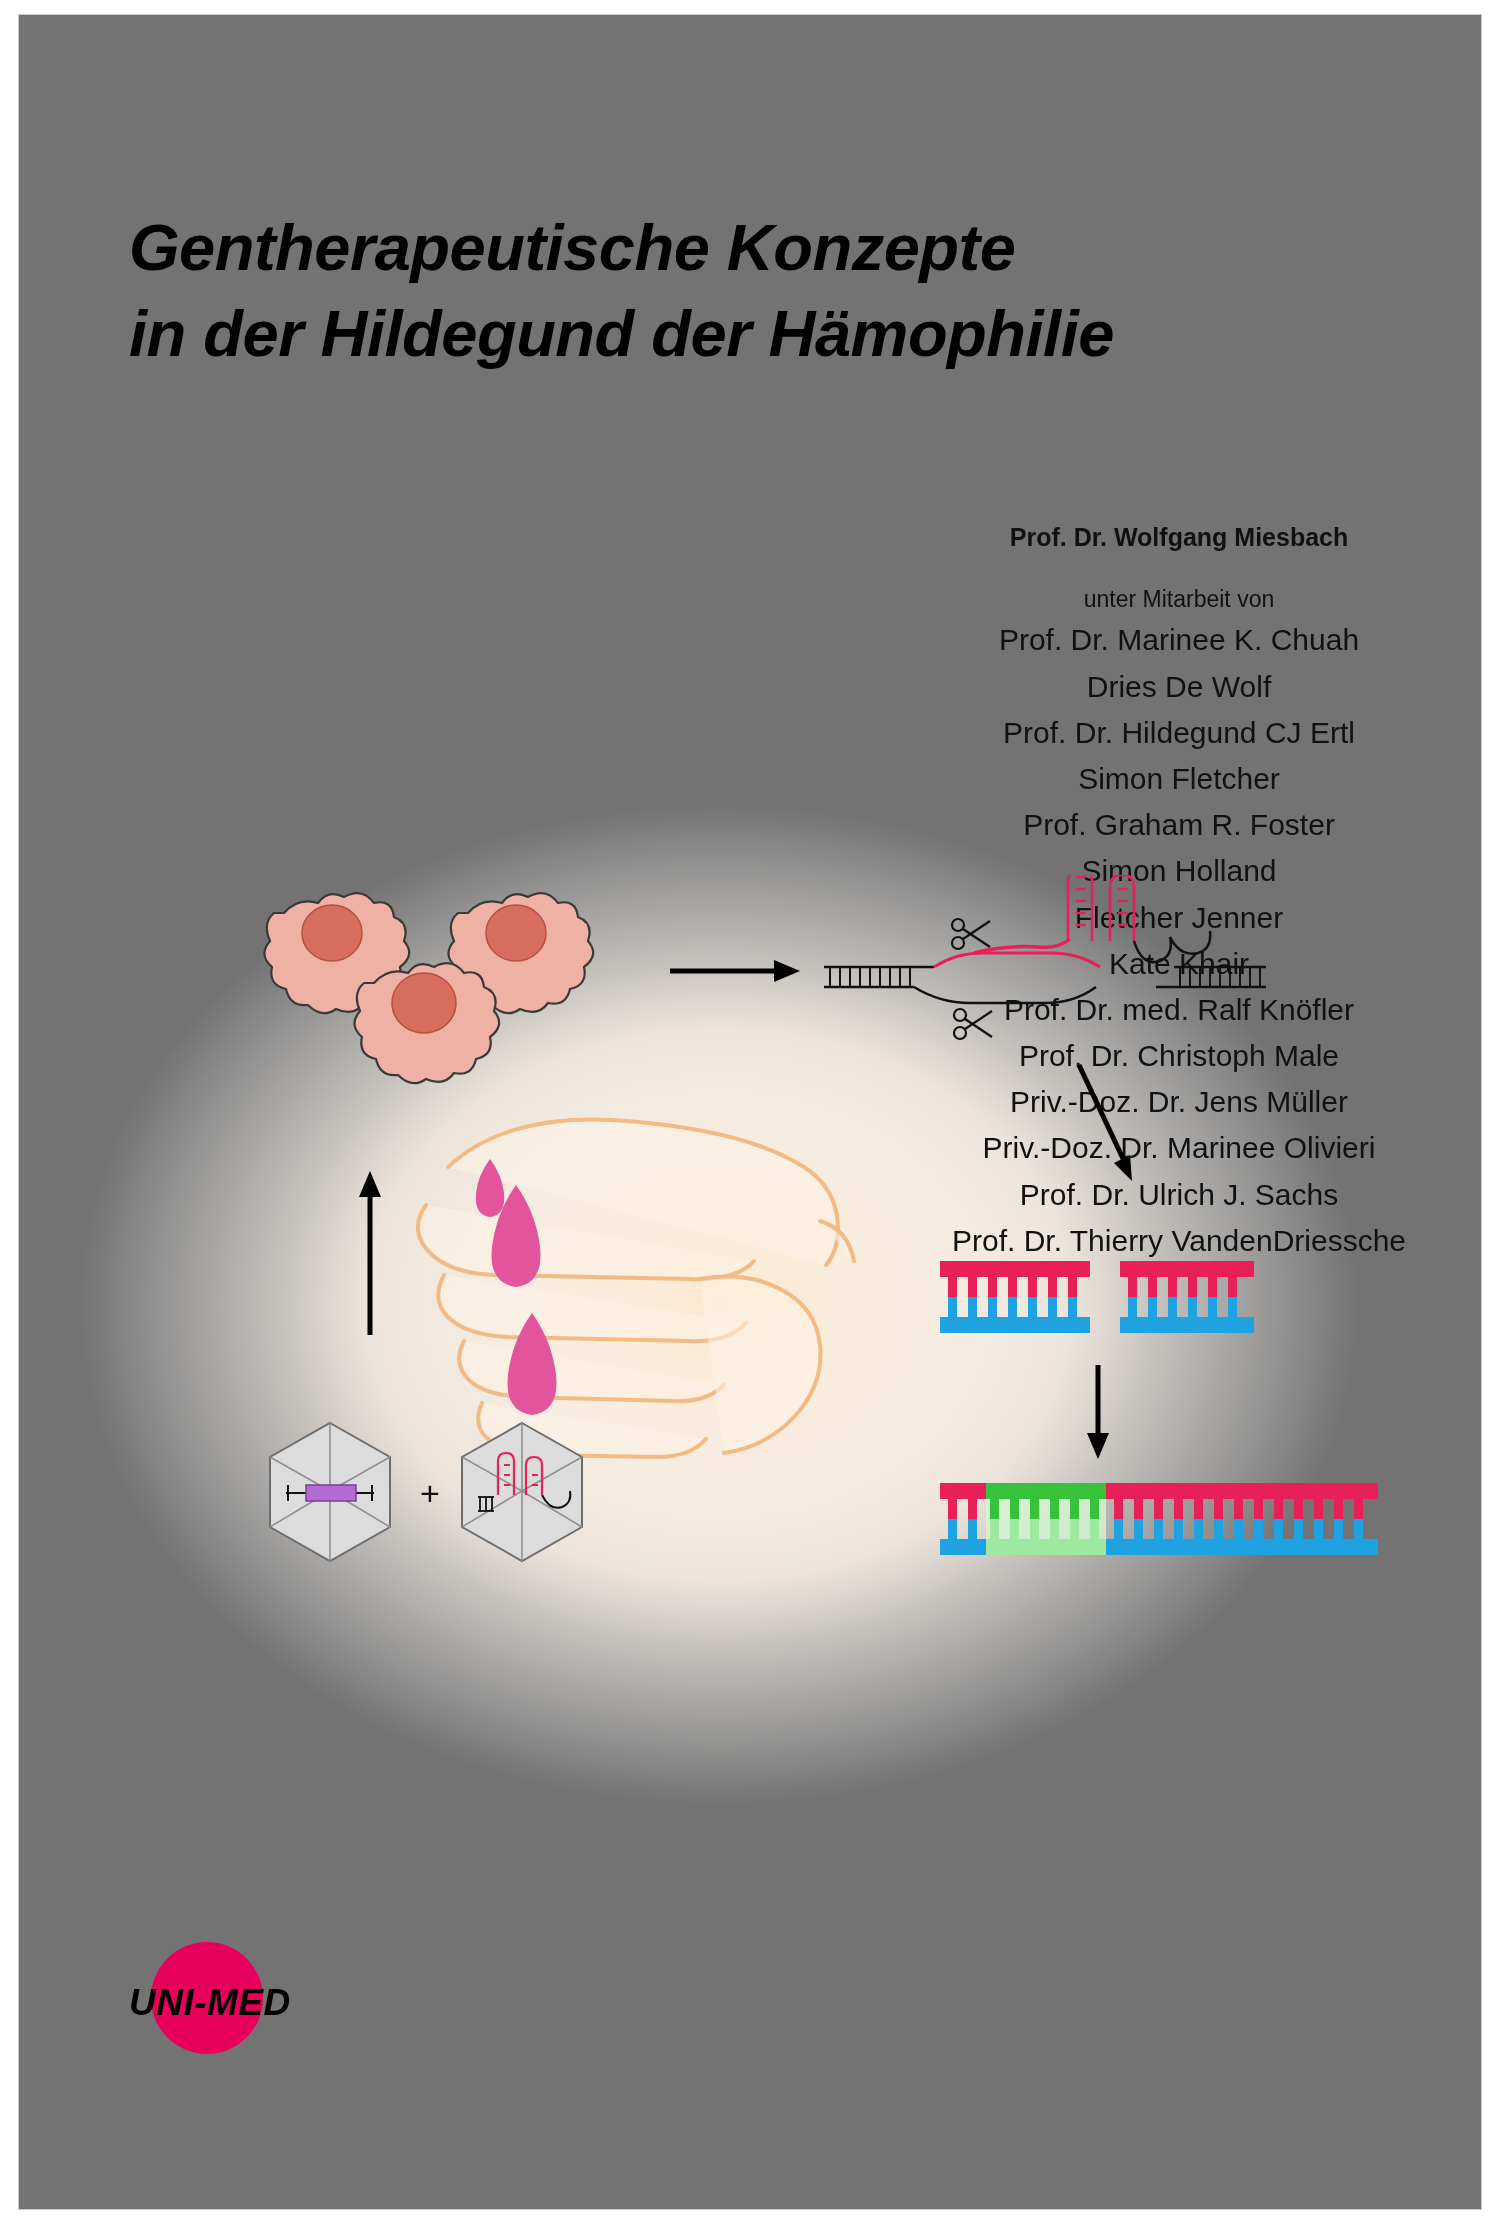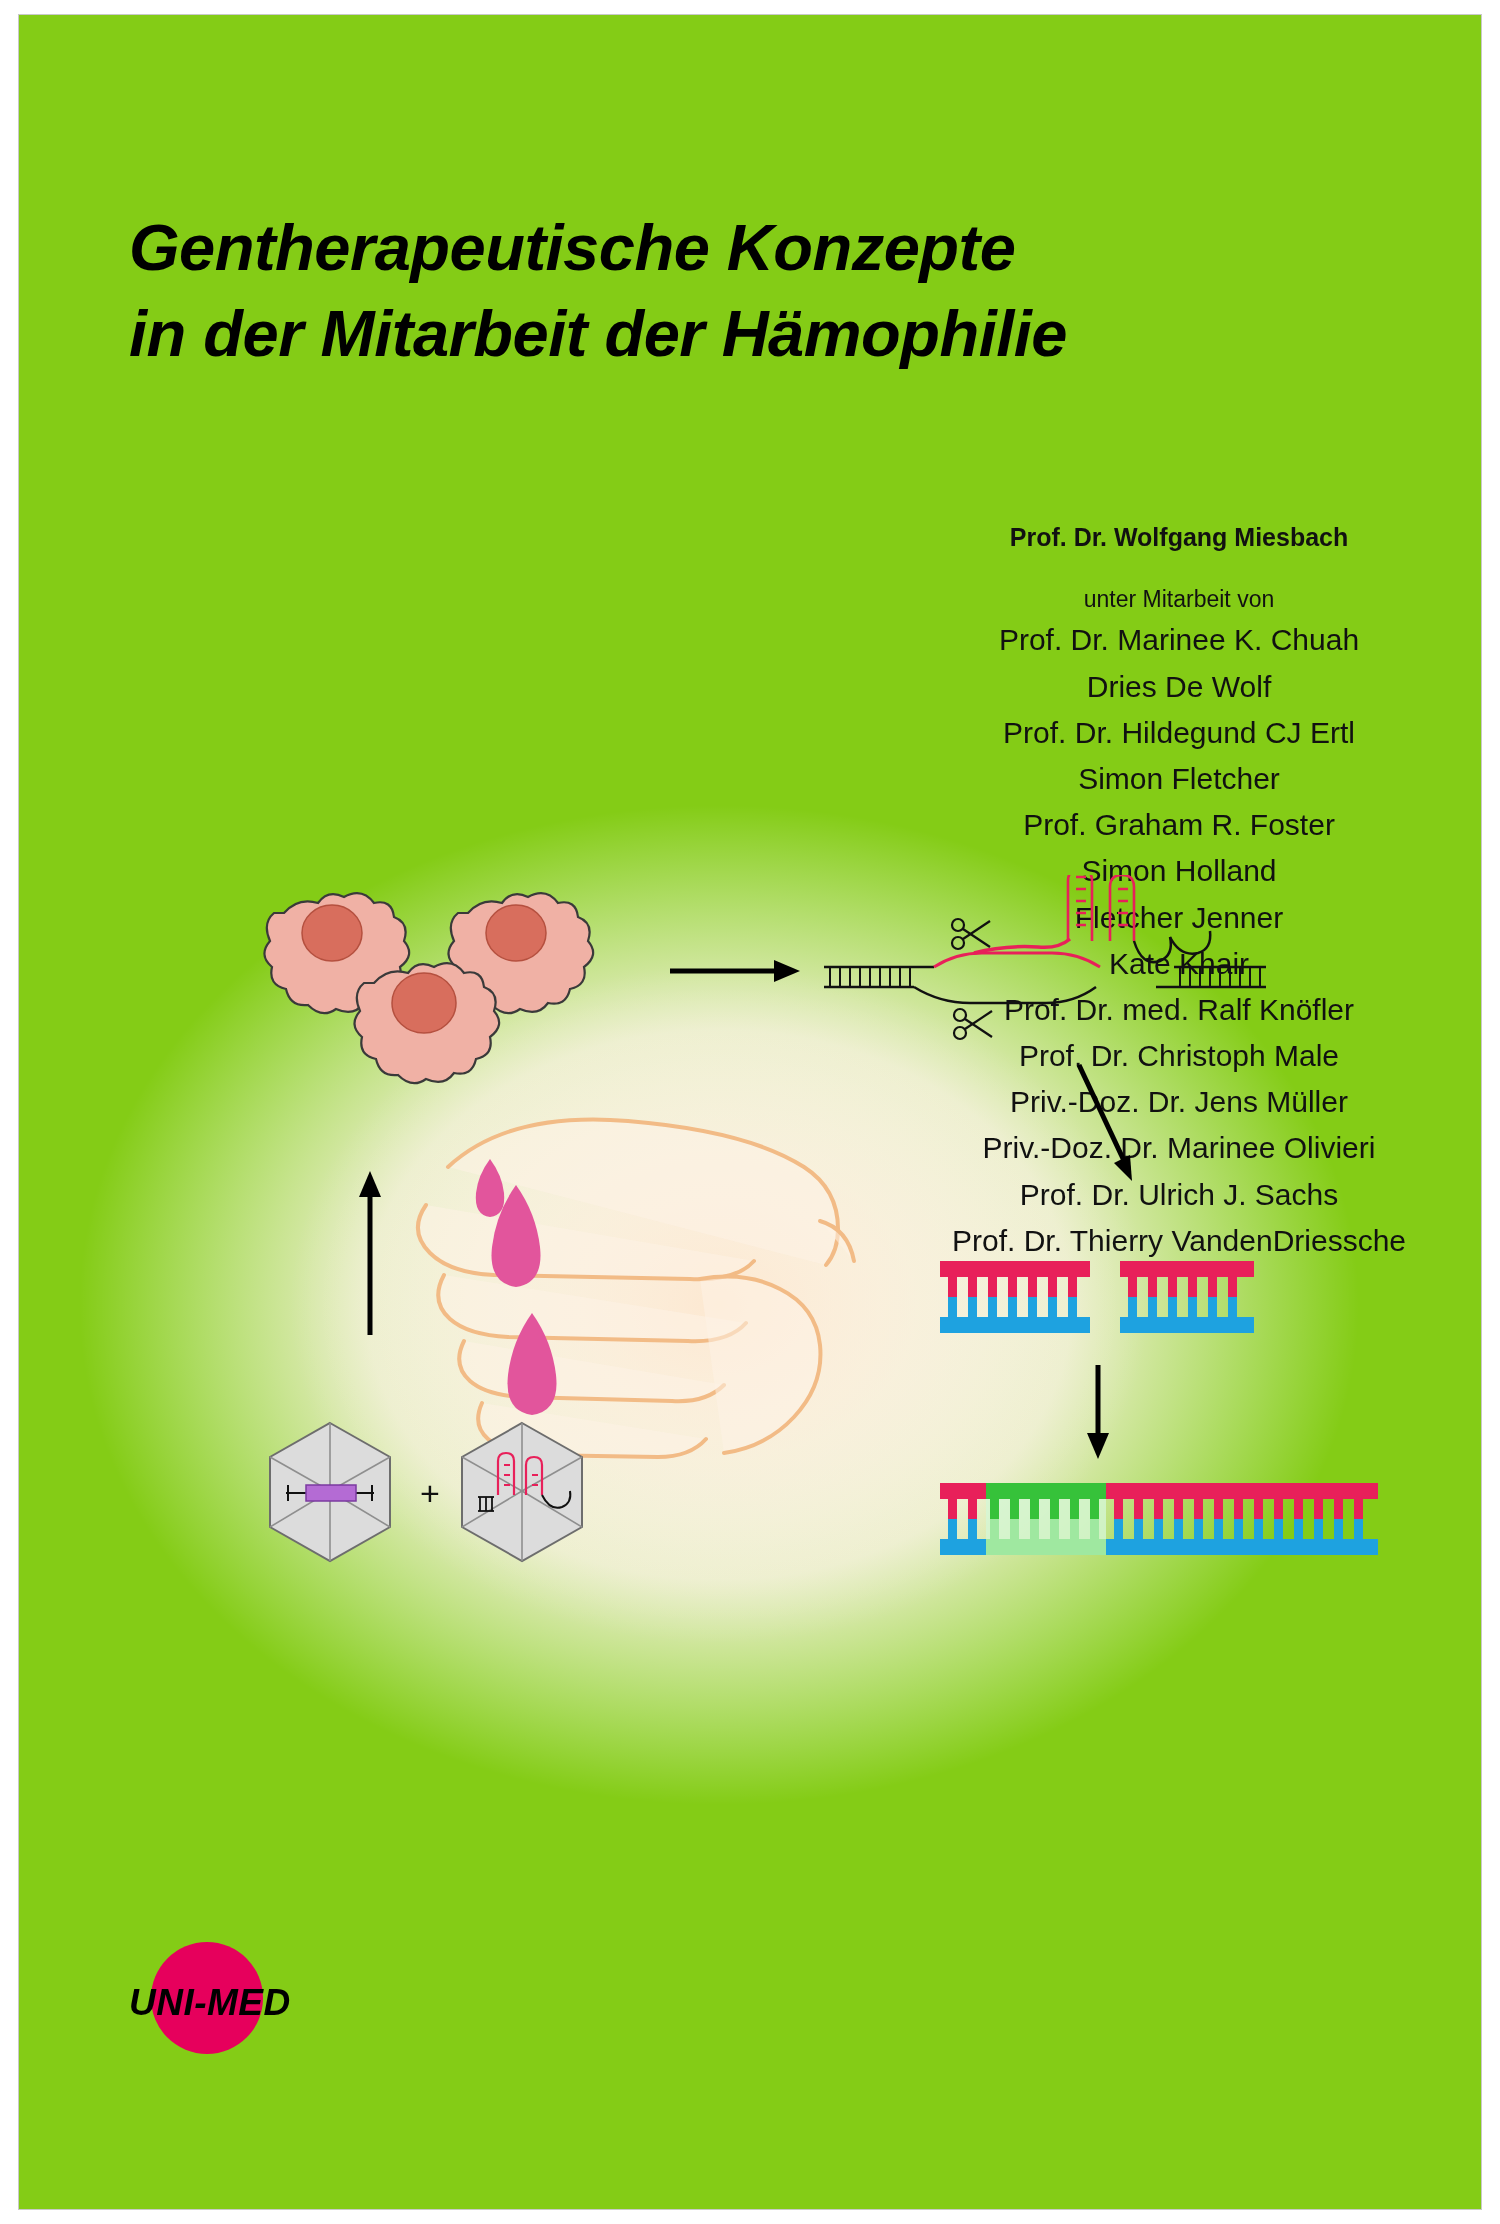--- a/index.html
+++ b/index.html
@@ -22,21 +22,21 @@
     background: #ffffff;
   }
 
   
   .cover {
     position: absolute;
     left: 18px;
     top: 14px;
     width: 1464px;
     height: 2196px;
-    background: #84cc16;
+    background: #737373;
     border: 1px solid #c9c9c9;
     box-sizing: border-box;
     overflow: hidden;
   }
 
   
   .title-block {
     position: absolute;
     left: 110px;
     top: 190px;
@@ -144,21 +144,21 @@
           <stop offset="0%" stop-color="#fce7cf" stop-opacity="0.9"></stop>
           <stop offset="100%" stop-color="#ffffff" stop-opacity="0"></stop>
         </radialGradient>
       </defs>
       <ellipse cx="700" cy="1290" rx="640" ry="500" fill="url(#glow)"></ellipse>
       <ellipse cx="700" cy="1290" rx="430" ry="340" fill="url(#glow2)"></ellipse>
     </svg>
 
     <div class="title-block">
       <div class="title-line">Gentherapeutische Konzepte</div>
-      <div class="title-line">in der Mitarbeit der Hämophilie</div>
+      <div class="title-line">in der Hildegund der Hämophilie</div>
     </div>
 
     <div class="author-block">
       <div class="author-main">Prof. Dr. Wolfgang Miesbach</div>
       <div class="contrib-intro">unter Mitarbeit von</div>
       <ul class="contrib-list">
         <li>Prof. Dr. Marinee K. Chuah</li>
         <li>Dries De Wolf</li>
         <li>Prof. Dr. Hildegund CJ Ertl</li>
         <li>Simon Fletcher</li>

